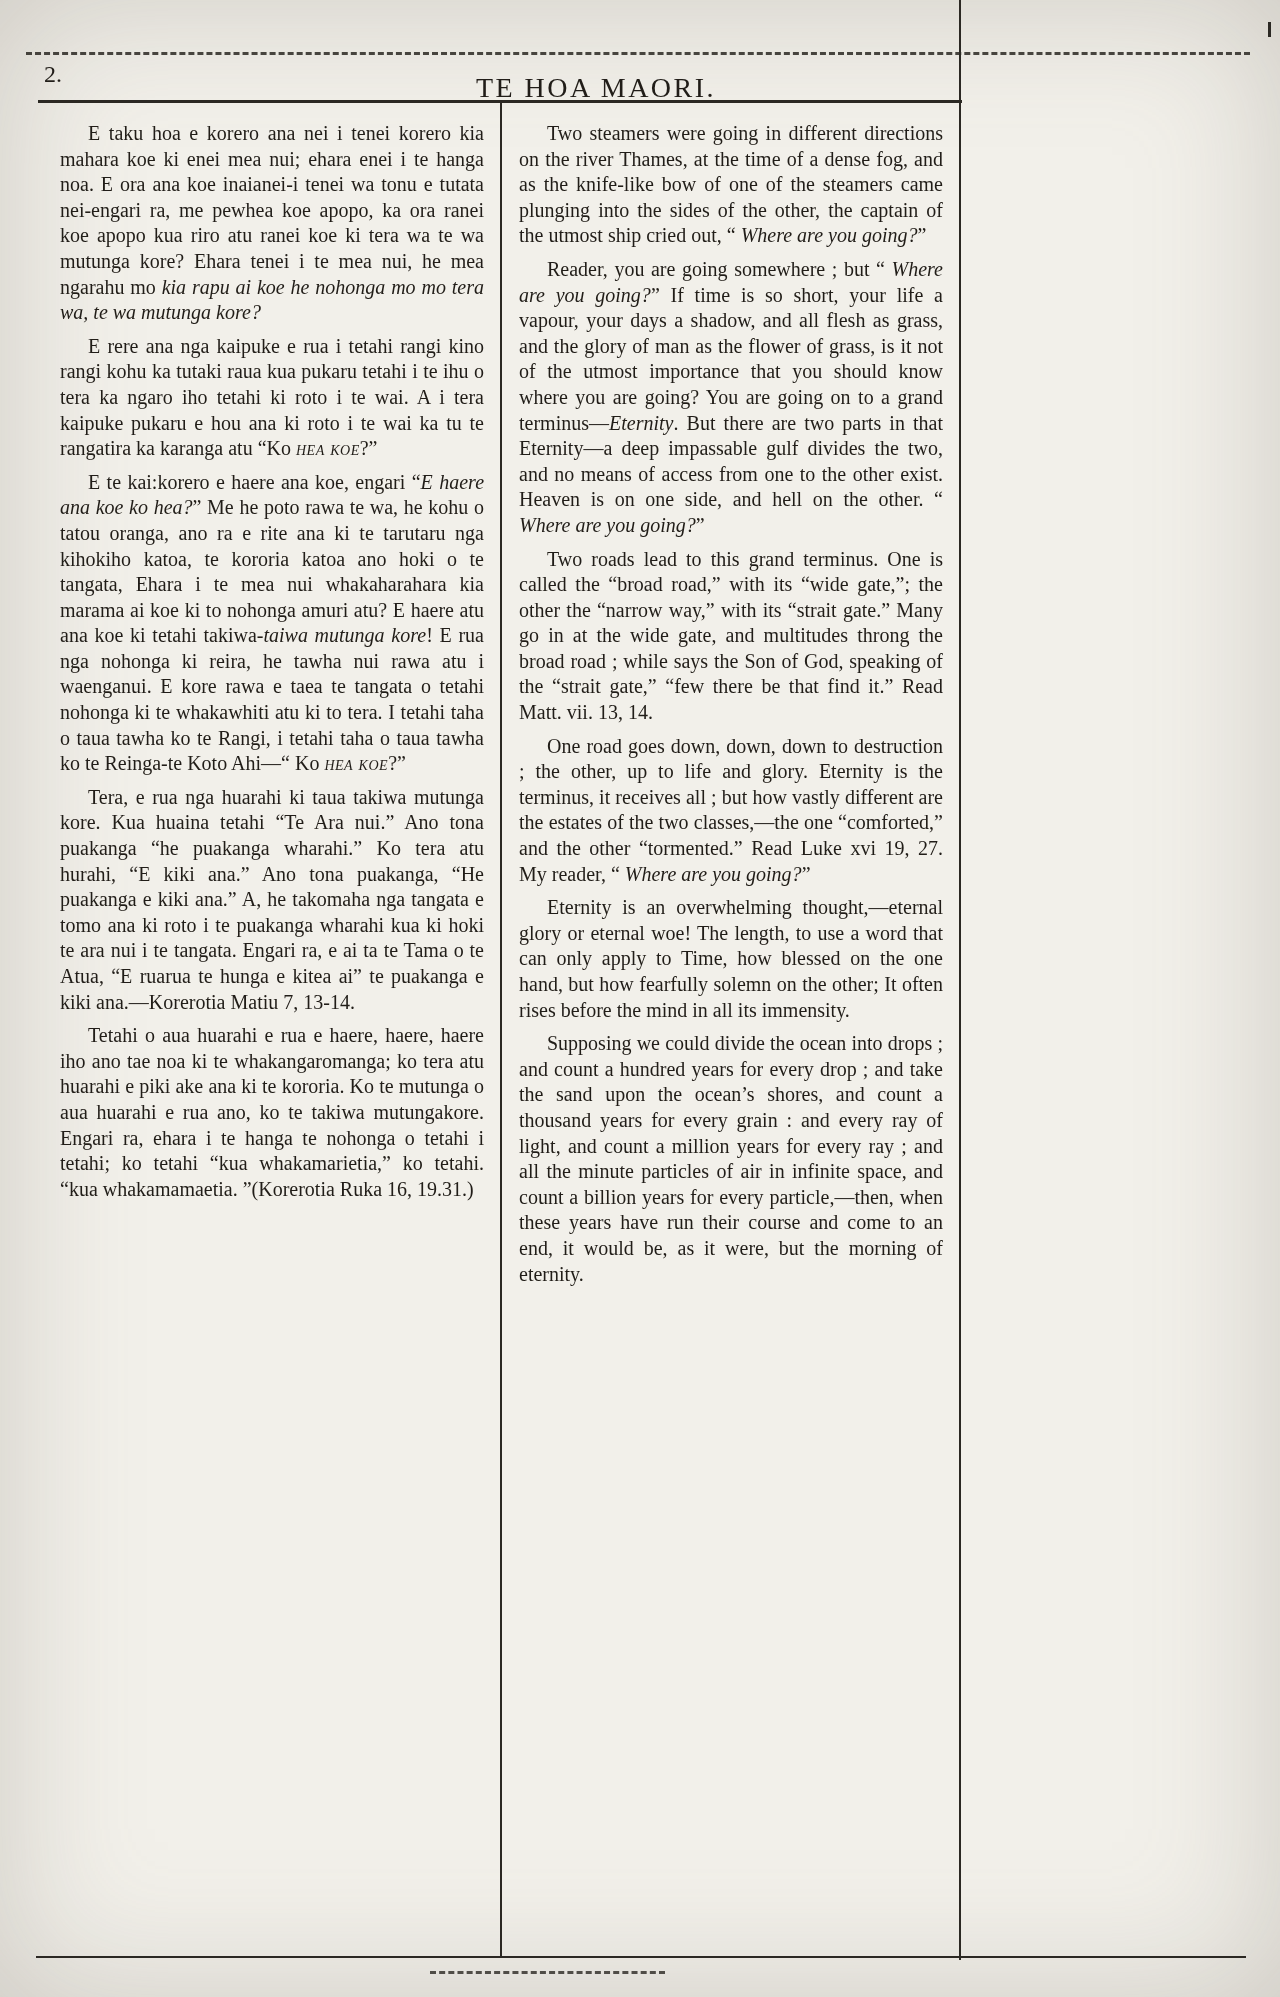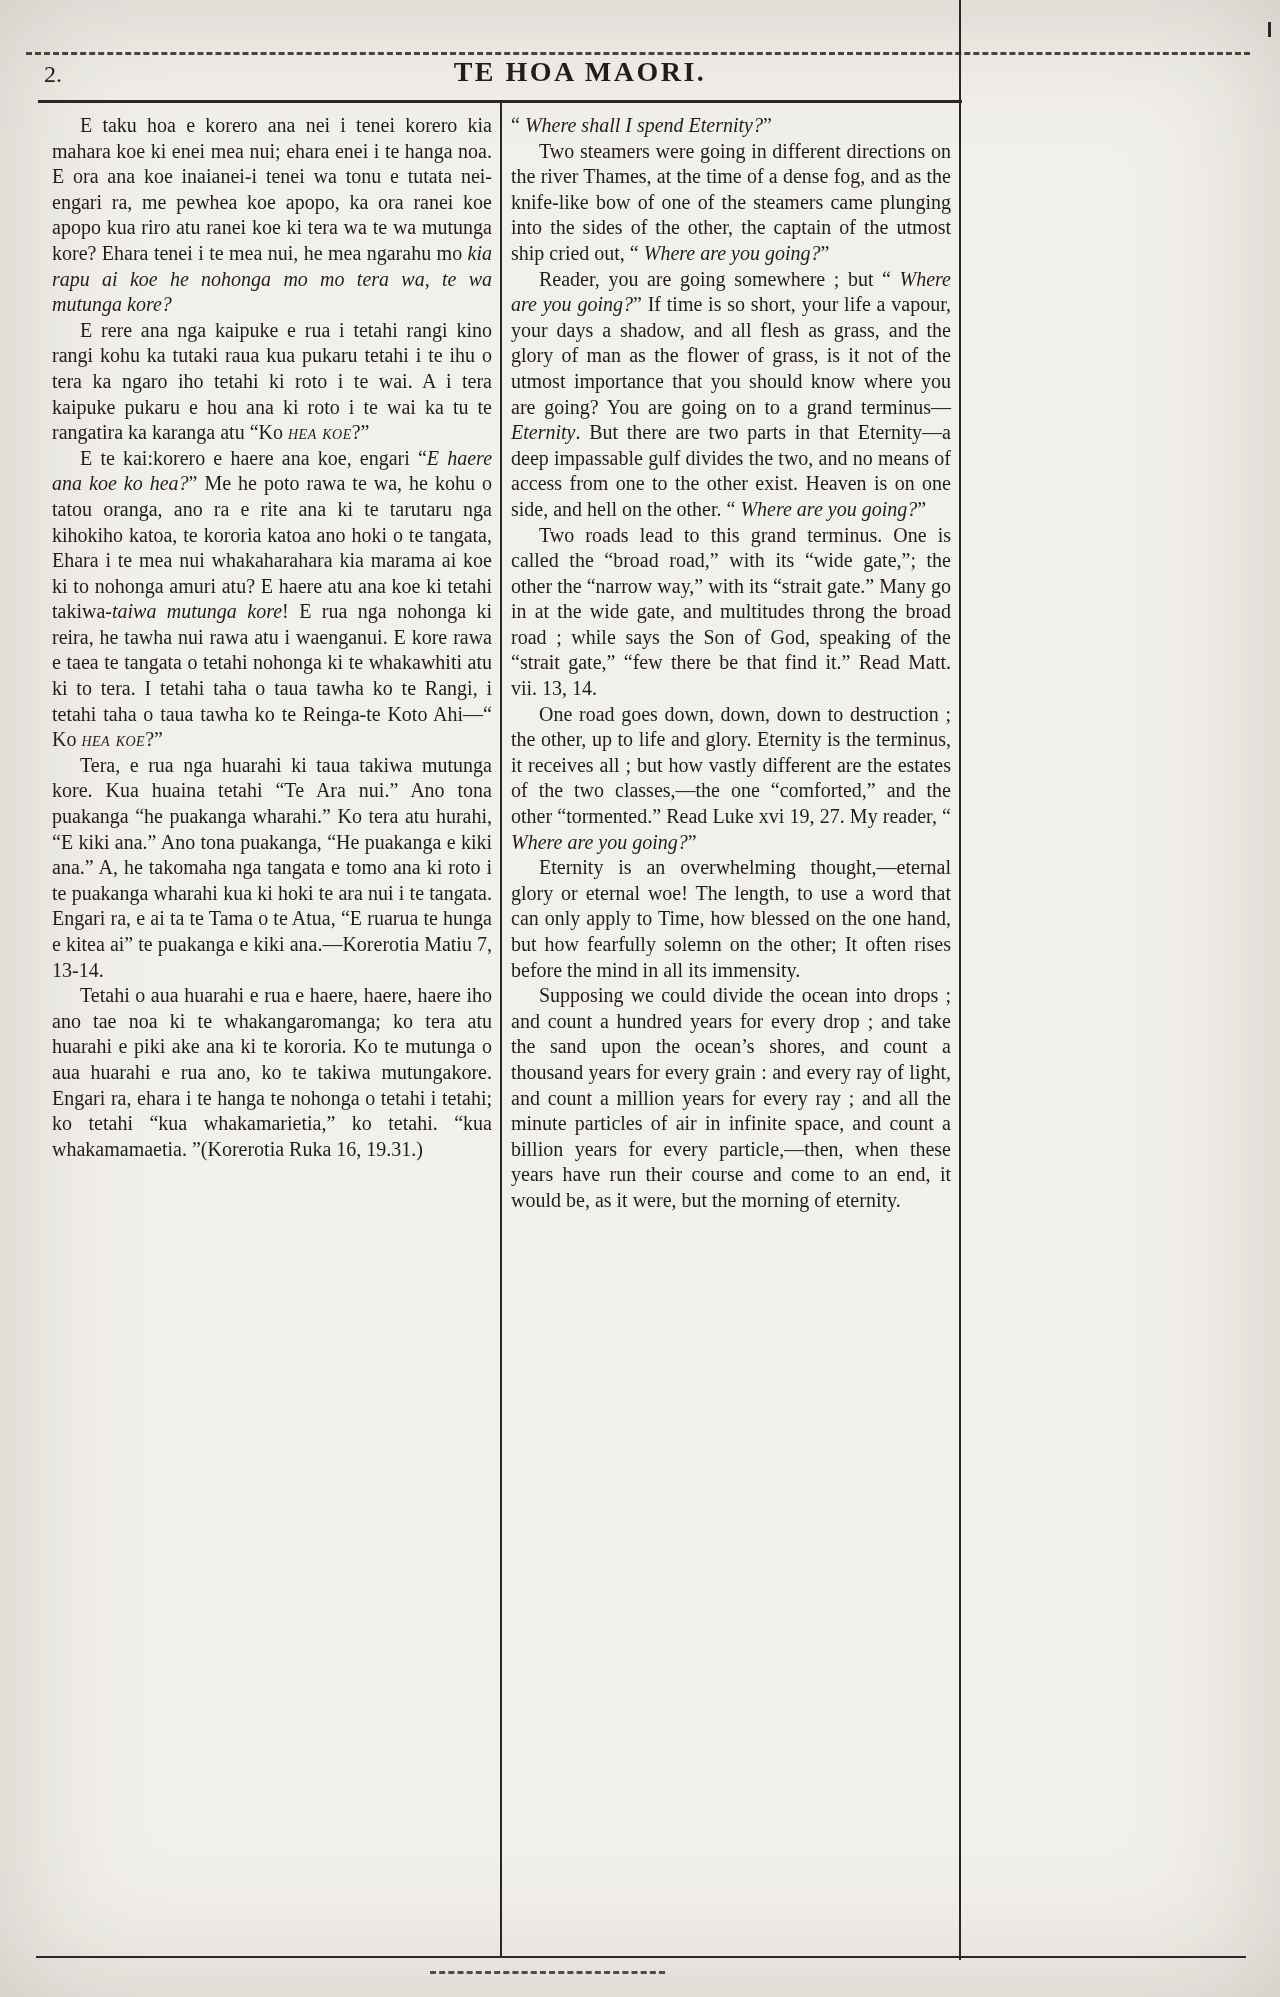--- a/index.html
+++ b/index.html
@@ -24,37 +24,37 @@
   }
   .corner-mark {
     position: absolute; top: 22px; right: 9px;
     width: 3px; height: 15px; background: var(--rule, #2b2823);
   }
   .page-number {
     position: absolute; top: 62px; left: 44px;
     font-size: 24px; line-height: 1;
   }
   .masthead-title {
-    position: absolute; top: 58px; left: 0; width: 1160px; margin: 0;
+    position: absolute; top: 58px; left: 0; width: 1160px; margin: 16px;
     text-align: center;
-    font-size: 28px; font-weight: bold; letter-spacing: 2.5px;
+    font-size: 28px; font-weight: normal; letter-spacing: 2.5px;
     line-height: 1;
   }
   .masthead-rule {
     position: absolute; top: 100px; left: 38px; width: 924px;
     border-top: 3px solid var(--rule, #2b2823);
   }
   .column {
     position: absolute; top: 113px; width: 440px;
     font-size: 20px; line-height: 25.6px;
     text-align: justify;
   }
   .column.left  { left: 52px; }
   .column.right { left: 511px; }
-  .para { margin: 0; text-indent: 28px; }
+  .para { margin: 8px; text-indent: 28px; }
   .para.no-indent { text-indent: 0; }
   .it { font-style: italic; }
   .sc { font-variant: small-caps; letter-spacing: .5px; font-style: italic; }
   .column-divider {
     position: absolute; top: 103px; left: 500px;
     width: 2px; height: 1853px;
     background: var(--rule, #2b2823);
   }
   .right-frame-rule {
     position: absolute; top: 0; left: 959px;
@@ -90,21 +90,20 @@
       <p class="para"><span>E taku hoa e korero ana nei i tenei korero kia mahara koe ki enei mea nui; ehara enei i te hanga noa. E ora ana koe inaianei-i tenei wa tonu e tutata nei-engari ra, me pewhea koe apopo, ka ora ranei koe apopo kua riro atu ranei koe ki tera wa te wa mutunga kore? Ehara tenei i te mea nui, he mea ngarahu mo </span><span class="it">kia rapu ai koe he nohonga mo mo tera wa, te wa mutunga kore?</span></p>
       <p class="para"><span>E rere ana nga kaipuke e rua i tetahi rangi kino rangi kohu ka tutaki raua kua pukaru tetahi i te ihu o tera ka ngaro iho tetahi ki roto i te wai. A i tera kaipuke pukaru e hou ana ki roto i te wai ka tu te rangatira ka karanga atu “Ko </span><span class="sc">hea koe</span><span>?”</span></p>
       <p class="para"><span>E te kai:korero e haere ana koe, engari “</span><span class="it">E haere ana koe ko hea?</span><span>” Me he poto rawa te wa, he kohu o tatou oranga, ano ra e rite ana ki te tarutaru nga kihokiho katoa, te kororia katoa ano hoki o te tangata, Ehara i te mea nui whakaharahara kia marama ai koe ki to nohonga amuri atu? E haere atu ana koe ki tetahi takiwa-</span><span class="it">taiwa mutunga kore</span><span>! E rua nga nohonga ki reira, he tawha nui rawa atu i waenganui. E kore rawa e taea te tangata o tetahi nohonga ki te whakawhiti atu ki to tera. I tetahi taha o taua tawha ko te Rangi, i tetahi taha o taua tawha ko te Reinga-te Koto Ahi—“ Ko </span><span class="sc">hea koe</span><span>?”</span></p>
       <p class="para"><span>Tera, e rua nga huarahi ki taua takiwa mutunga kore. Kua huaina tetahi “Te Ara nui.” Ano tona puakanga “he puakanga wharahi.” Ko tera atu hurahi, “E kiki ana.” Ano tona puakanga, “He puakanga e kiki ana.” A, he takomaha nga tangata e tomo ana ki roto i te puakanga wharahi kua ki hoki te ara nui i te tangata. Engari ra, e ai ta te Tama o te Atua, “E ruarua te hunga e kitea ai” te puakanga e kiki ana.—Korerotia Matiu 7, 13-14.</span></p>
       <p class="para"><span>Tetahi o aua huarahi e rua e haere, haere, haere iho ano tae noa ki te whakangaromanga; ko tera atu huarahi e piki ake ana ki te kororia. Ko te mutunga o aua huarahi e rua ano, ko te takiwa mutungakore. Engari ra, ehara i te hanga te nohonga o tetahi i tetahi; ko tetahi “kua whakamarietia,” ko tetahi. “kua whakamamaetia. ”(Korerotia Ruka 16, 19.31.)</span></p>
     </div>
 
   <div class="column-divider"></div>
 
   <div class="column right" lang="en">
-      <p class="para no-indent"><span>“ </span><span class="it">Where shall I spend Eternity?</span><span>”</span></p>
       <p class="para"><span>Two steamers were going in different directions on the river Thames, at the time of a dense fog, and as the knife-like bow of one of the steamers came plunging into the sides of the other, the captain of the utmost ship cried out, “ </span><span class="it">Where are you going?</span><span>”</span></p>
       <p class="para"><span>Reader, you are going somewhere ; but “ </span><span class="it">Where are you going?</span><span>” If time is so short, your life a vapour, your days a shadow, and all flesh as grass, and the glory of man as the flower of grass, is it not of the utmost importance that you should know where you are going? You are going on to a grand terminus—</span><span class="it">Eternity</span><span>. But there are two parts in that Eternity—a deep impassable gulf divides the two, and no means of access from one to the other exist. Heaven is on one side, and hell on the other. “ </span><span class="it">Where are you going?</span><span>”</span></p>
       <p class="para"><span>Two roads lead to this grand terminus. One is called the “broad road,” with its “wide gate,”; the other the “narrow way,” with its “strait gate.” Many go in at the wide gate, and multitudes throng the broad road ; while says the Son of God, speaking of the “strait gate,” “few there be that find it.” Read Matt. vii. 13, 14.</span></p>
       <p class="para"><span>One road goes down, down, down to destruction ; the other, up to life and glory. Eternity is the terminus, it receives all ; but how vastly different are the estates of the two classes,—the one “comforted,” and the other “tormented.” Read Luke xvi 19, 27. My reader, “ </span><span class="it">Where are you going?</span><span>”</span></p>
       <p class="para"><span>Eternity is an overwhelming thought,—eternal glory or eternal woe! The length, to use a word that can only apply to Time, how blessed on the one hand, but how fearfully solemn on the other; It often rises before the mind in all its immensity.</span></p>
       <p class="para"><span>Supposing we could divide the ocean into drops ; and count a hundred years for every drop ; and take the sand upon the ocean’s shores, and count a thousand years for every grain : and every ray of light, and count a million years for every ray ; and all the minute particles of air in infinite space, and count a billion years for every particle,—then, when these years have run their course and come to an end, it would be, as it were, but the morning of eternity.</span></p>
     </div>
 
   <div class="right-frame-rule"></div>
   <div class="bottom-rule"></div>

